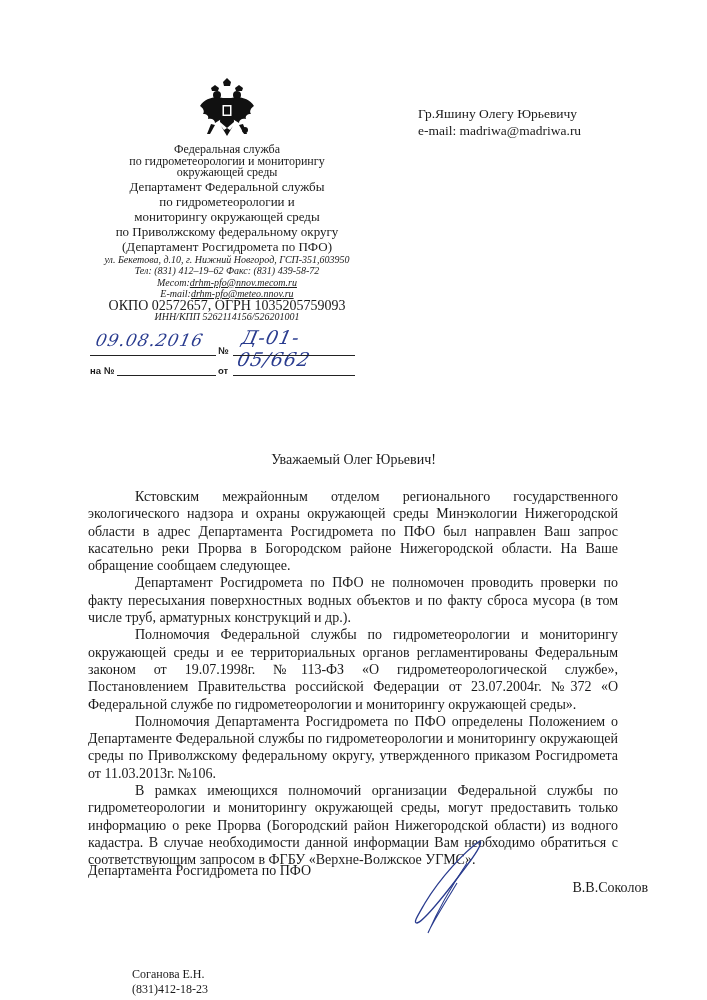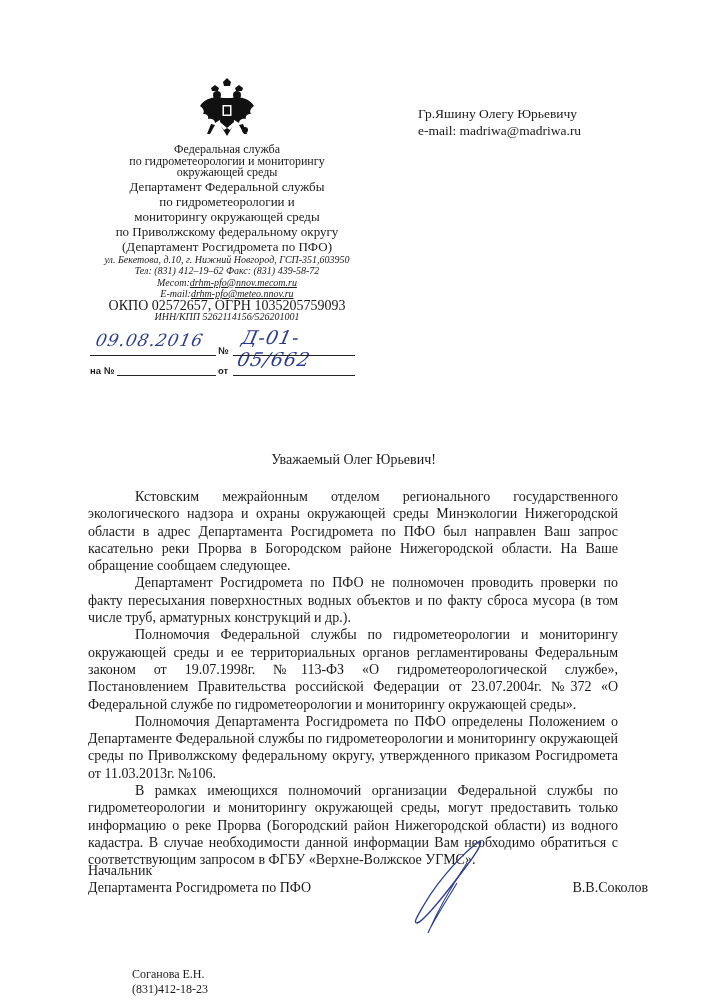--- a/index.html
+++ b/index.html
@@ -103,21 +103,20 @@
 </div>
 
 <div class="abs signature">
   <svg width="120" height="115" viewBox="0 0 120 115">
     <path d="M85 8 C70 18 45 45 30 70 C22 84 18 90 22 90 C30 88 55 55 70 35 C80 22 88 10 85 8 Z" fill="none" stroke="#2a3c8f" stroke-width="1.3"></path>
     <path d="M72 30 C60 48 45 72 33 100 C36 92 50 70 62 50" fill="none" stroke="#2a3c8f" stroke-width="1.1"></path>
   </svg>
 </div>
 
 <div class="abs sign">
-  <div>Начальник</div>
   <div>Департамента Росгидромета по ПФО</div>
   <div class="name">В.В.Соколов</div>
 </div>
 
 <div class="abs exec">
   <div>Соганова Е.Н.</div>
   <div>(831)412-18-23</div>
 </div>
 
 </body></html>

